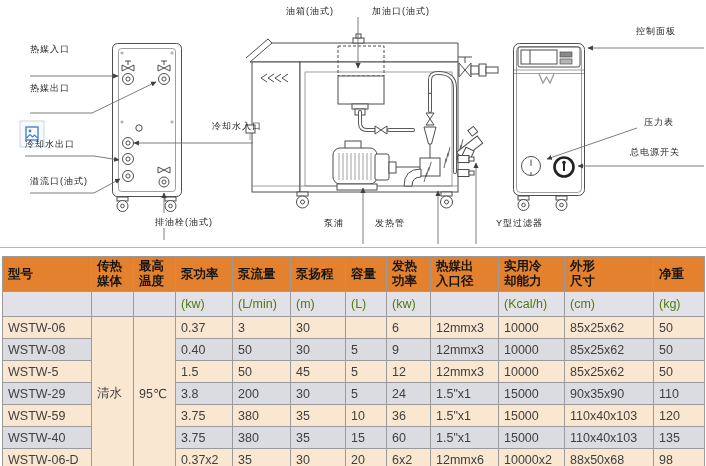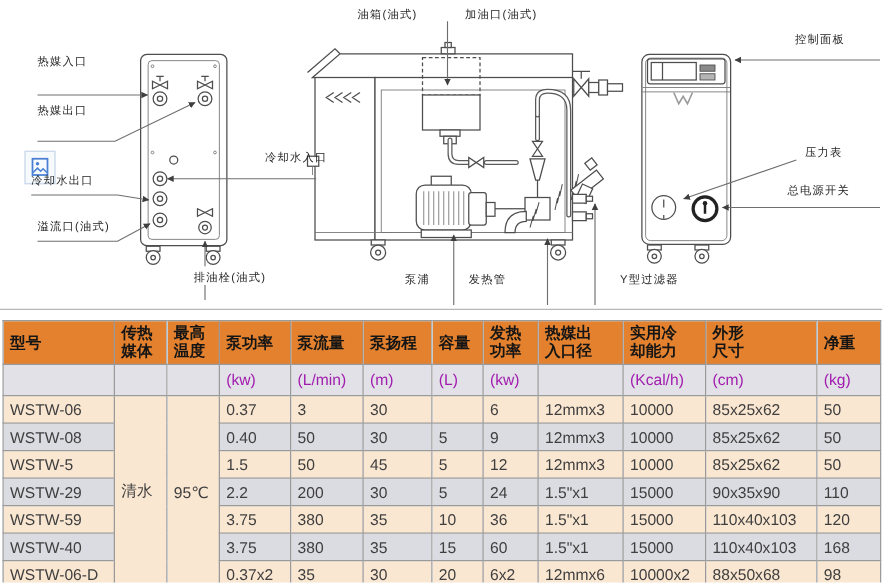--- a/index.html
+++ b/index.html
@@ -25,21 +25,21 @@
     font-size:12.5px;color:#3f3f3f;border:1px solid #8c8c8c;
   }
   table.spec th,table.spec td{
     border:1px solid var(--grid,#9a9a9a);padding:0 5px;text-align:left;
     overflow:hidden;white-space:nowrap;
   }
   table.spec thead th{
     background:var(--header-bg,#e3812e);color:#151515;font-weight:bold;
     white-space:pre-line;height:34px;vertical-align:middle;line-height:1.2;font-size:12.5px;
   }
-  tr.units td{background:var(--units-bg,#e1e1e7);height:24px;color:#a21caf}
+  tr.units td{background:var(--units-bg,#e1e1e7);height:24px;color:#4d7c0f}
   tbody td{height:21px}
   tr.peach td{background:var(--row-peach,#fae7d2)}
   tr.gray td{background:var(--row-gray,#dbdbe2)}
   td.merged{background:var(--row-peach,#fae7d2);vertical-align:middle}
 </style>
 </head>
 <body>
 
 <svg class="diagrams" viewBox="0 0 706 247">
   <defs>
@@ -350,21 +350,21 @@
       <td>45</td>
       <td>5</td>
       <td>12</td>
       <td>12mmx3</td>
       <td>10000</td>
       <td>85x25x62</td>
       <td>50</td>
     </tr>
     <tr class="gray">
       <td>WSTW-29</td>
-      <td>2.2</td>
+      <td>3.8</td>
       <td>200</td>
       <td>30</td>
       <td>5</td>
       <td>24</td>
       <td>1.5"x1</td>
       <td>15000</td>
       <td>90x35x90</td>
       <td>110</td>
     </tr>
     <tr class="peach">
@@ -382,21 +382,21 @@
     <tr class="gray">
       <td>WSTW-40</td>
       <td>3.75</td>
       <td>380</td>
       <td>35</td>
       <td>15</td>
       <td>60</td>
       <td>1.5"x1</td>
       <td>15000</td>
       <td>110x40x103</td>
-      <td>168</td>
+      <td>135</td>
     </tr>
     <tr class="peach">
       <td>WSTW-06-D</td>
       <td>0.37x2</td>
       <td>35</td>
       <td>30</td>
       <td>20</td>
       <td>6x2</td>
       <td>12mmx6</td>
       <td>10000x2</td>

